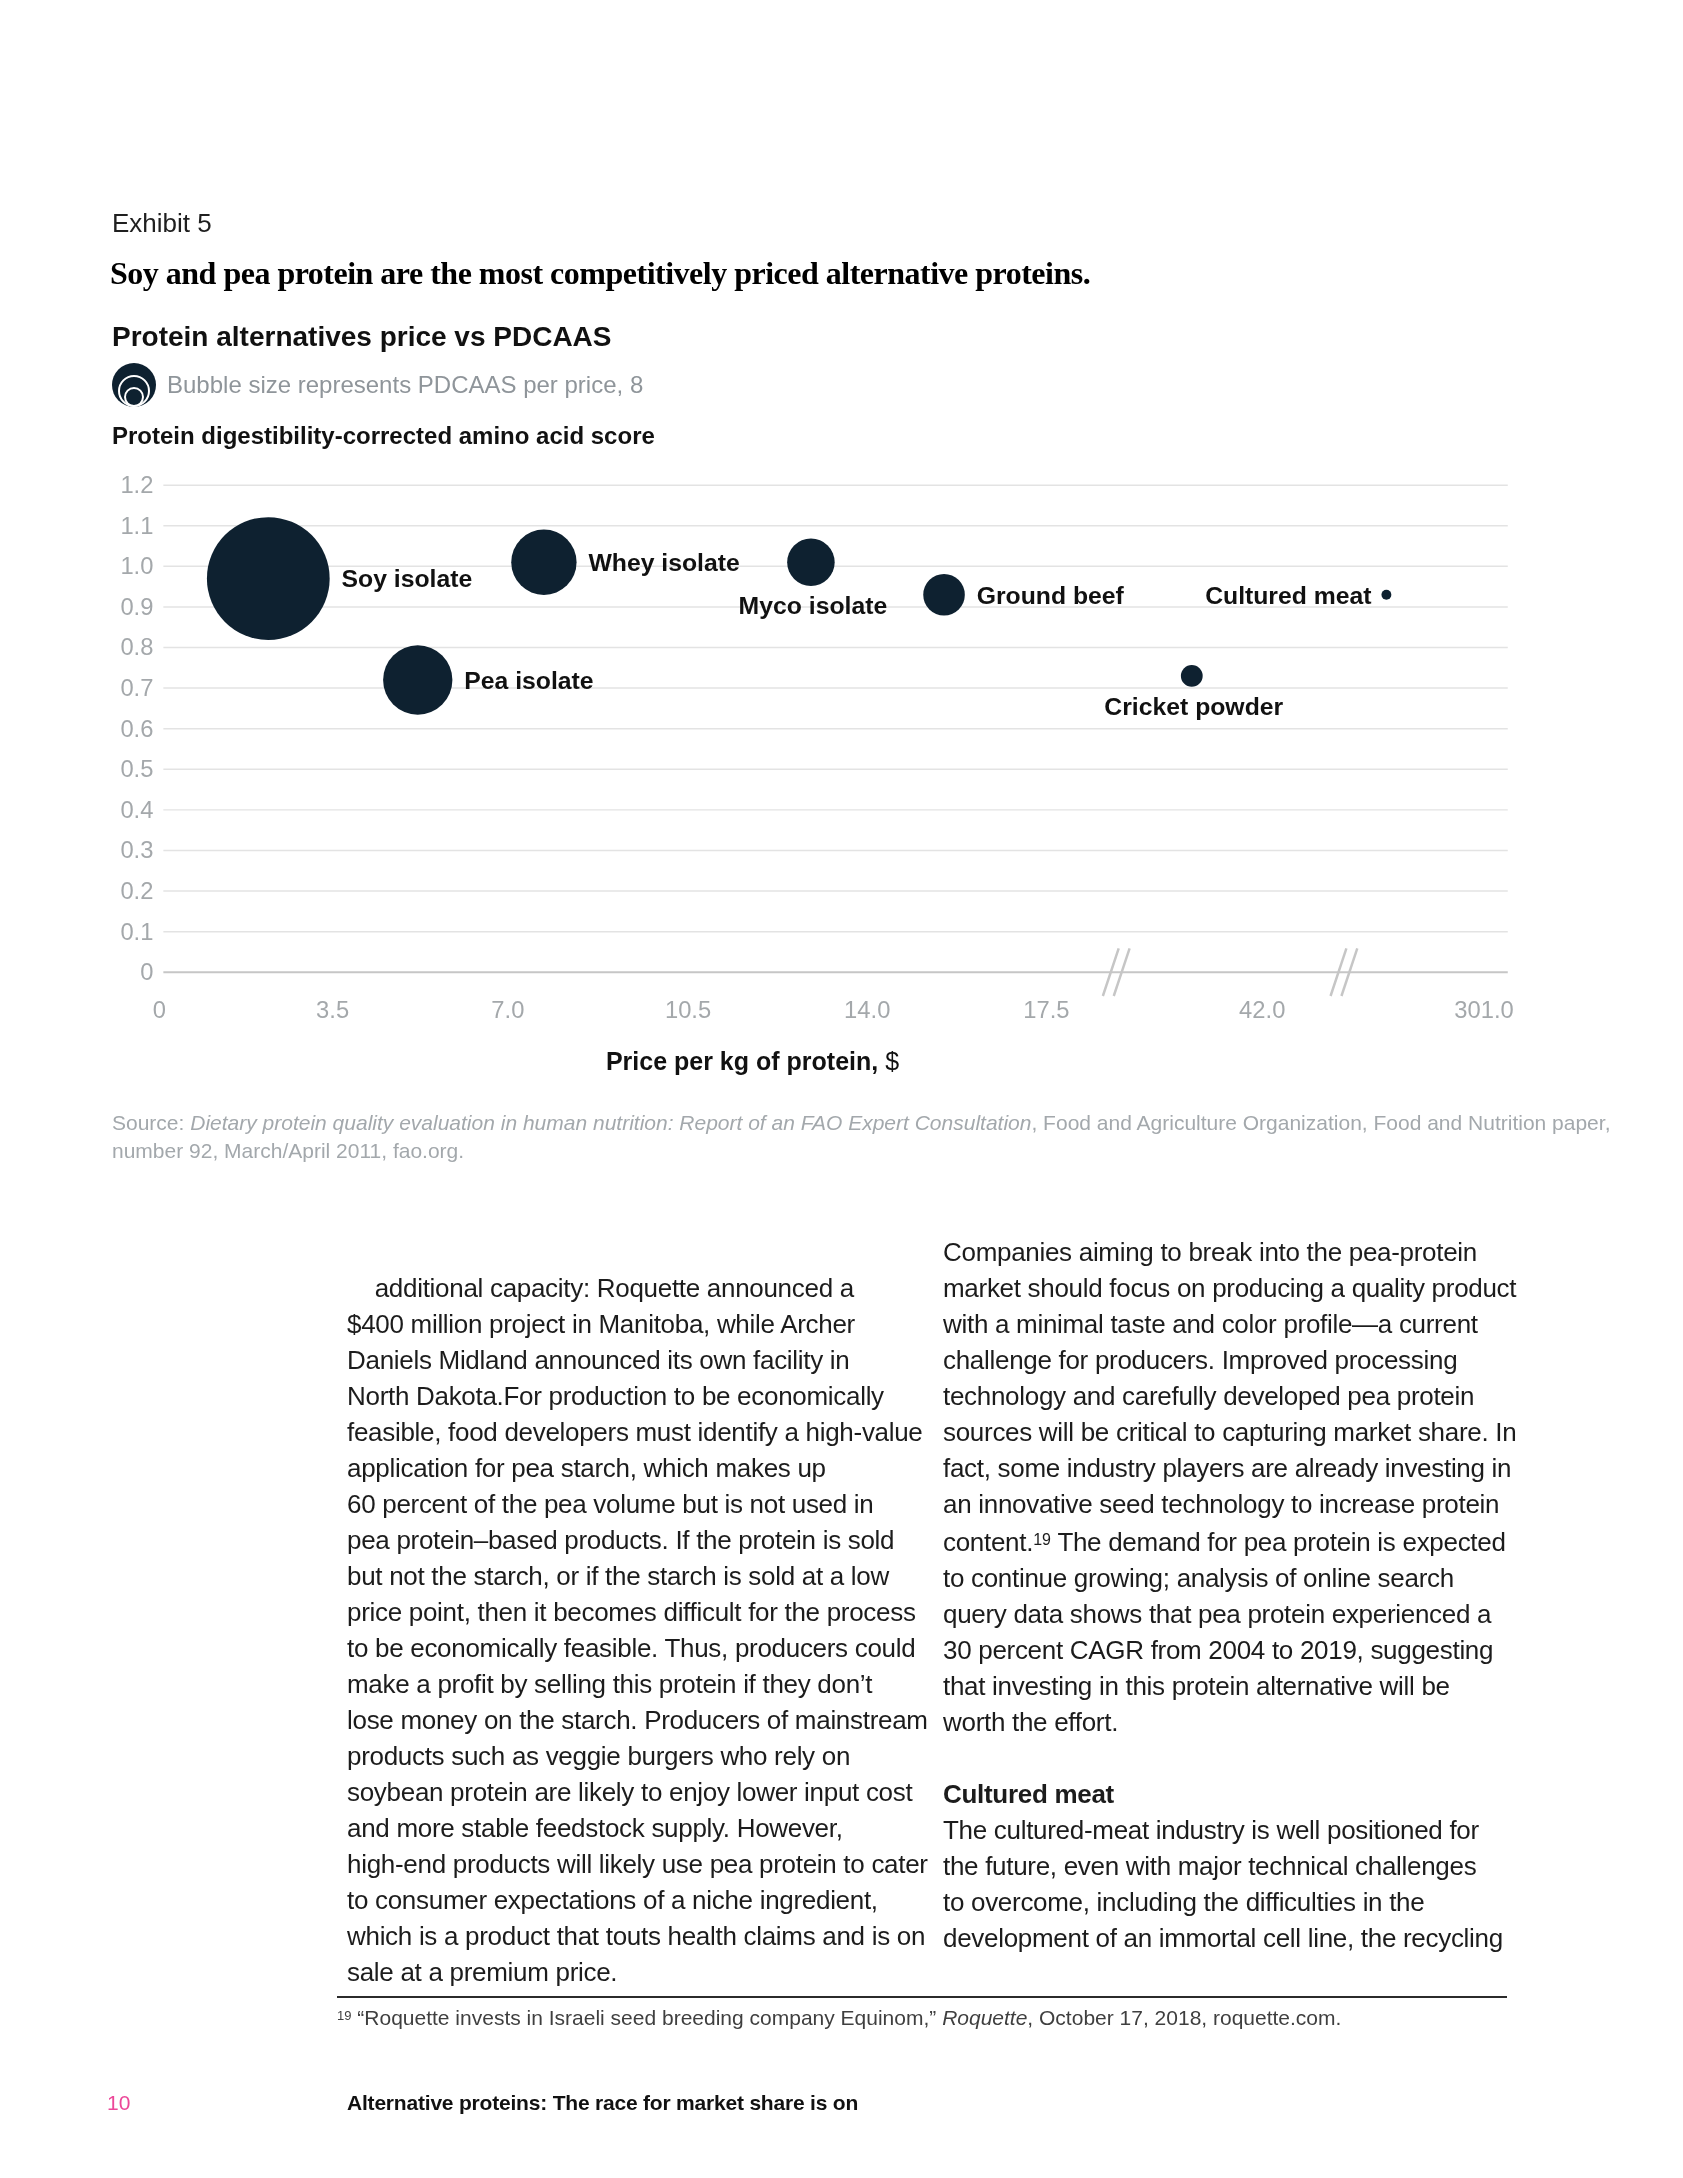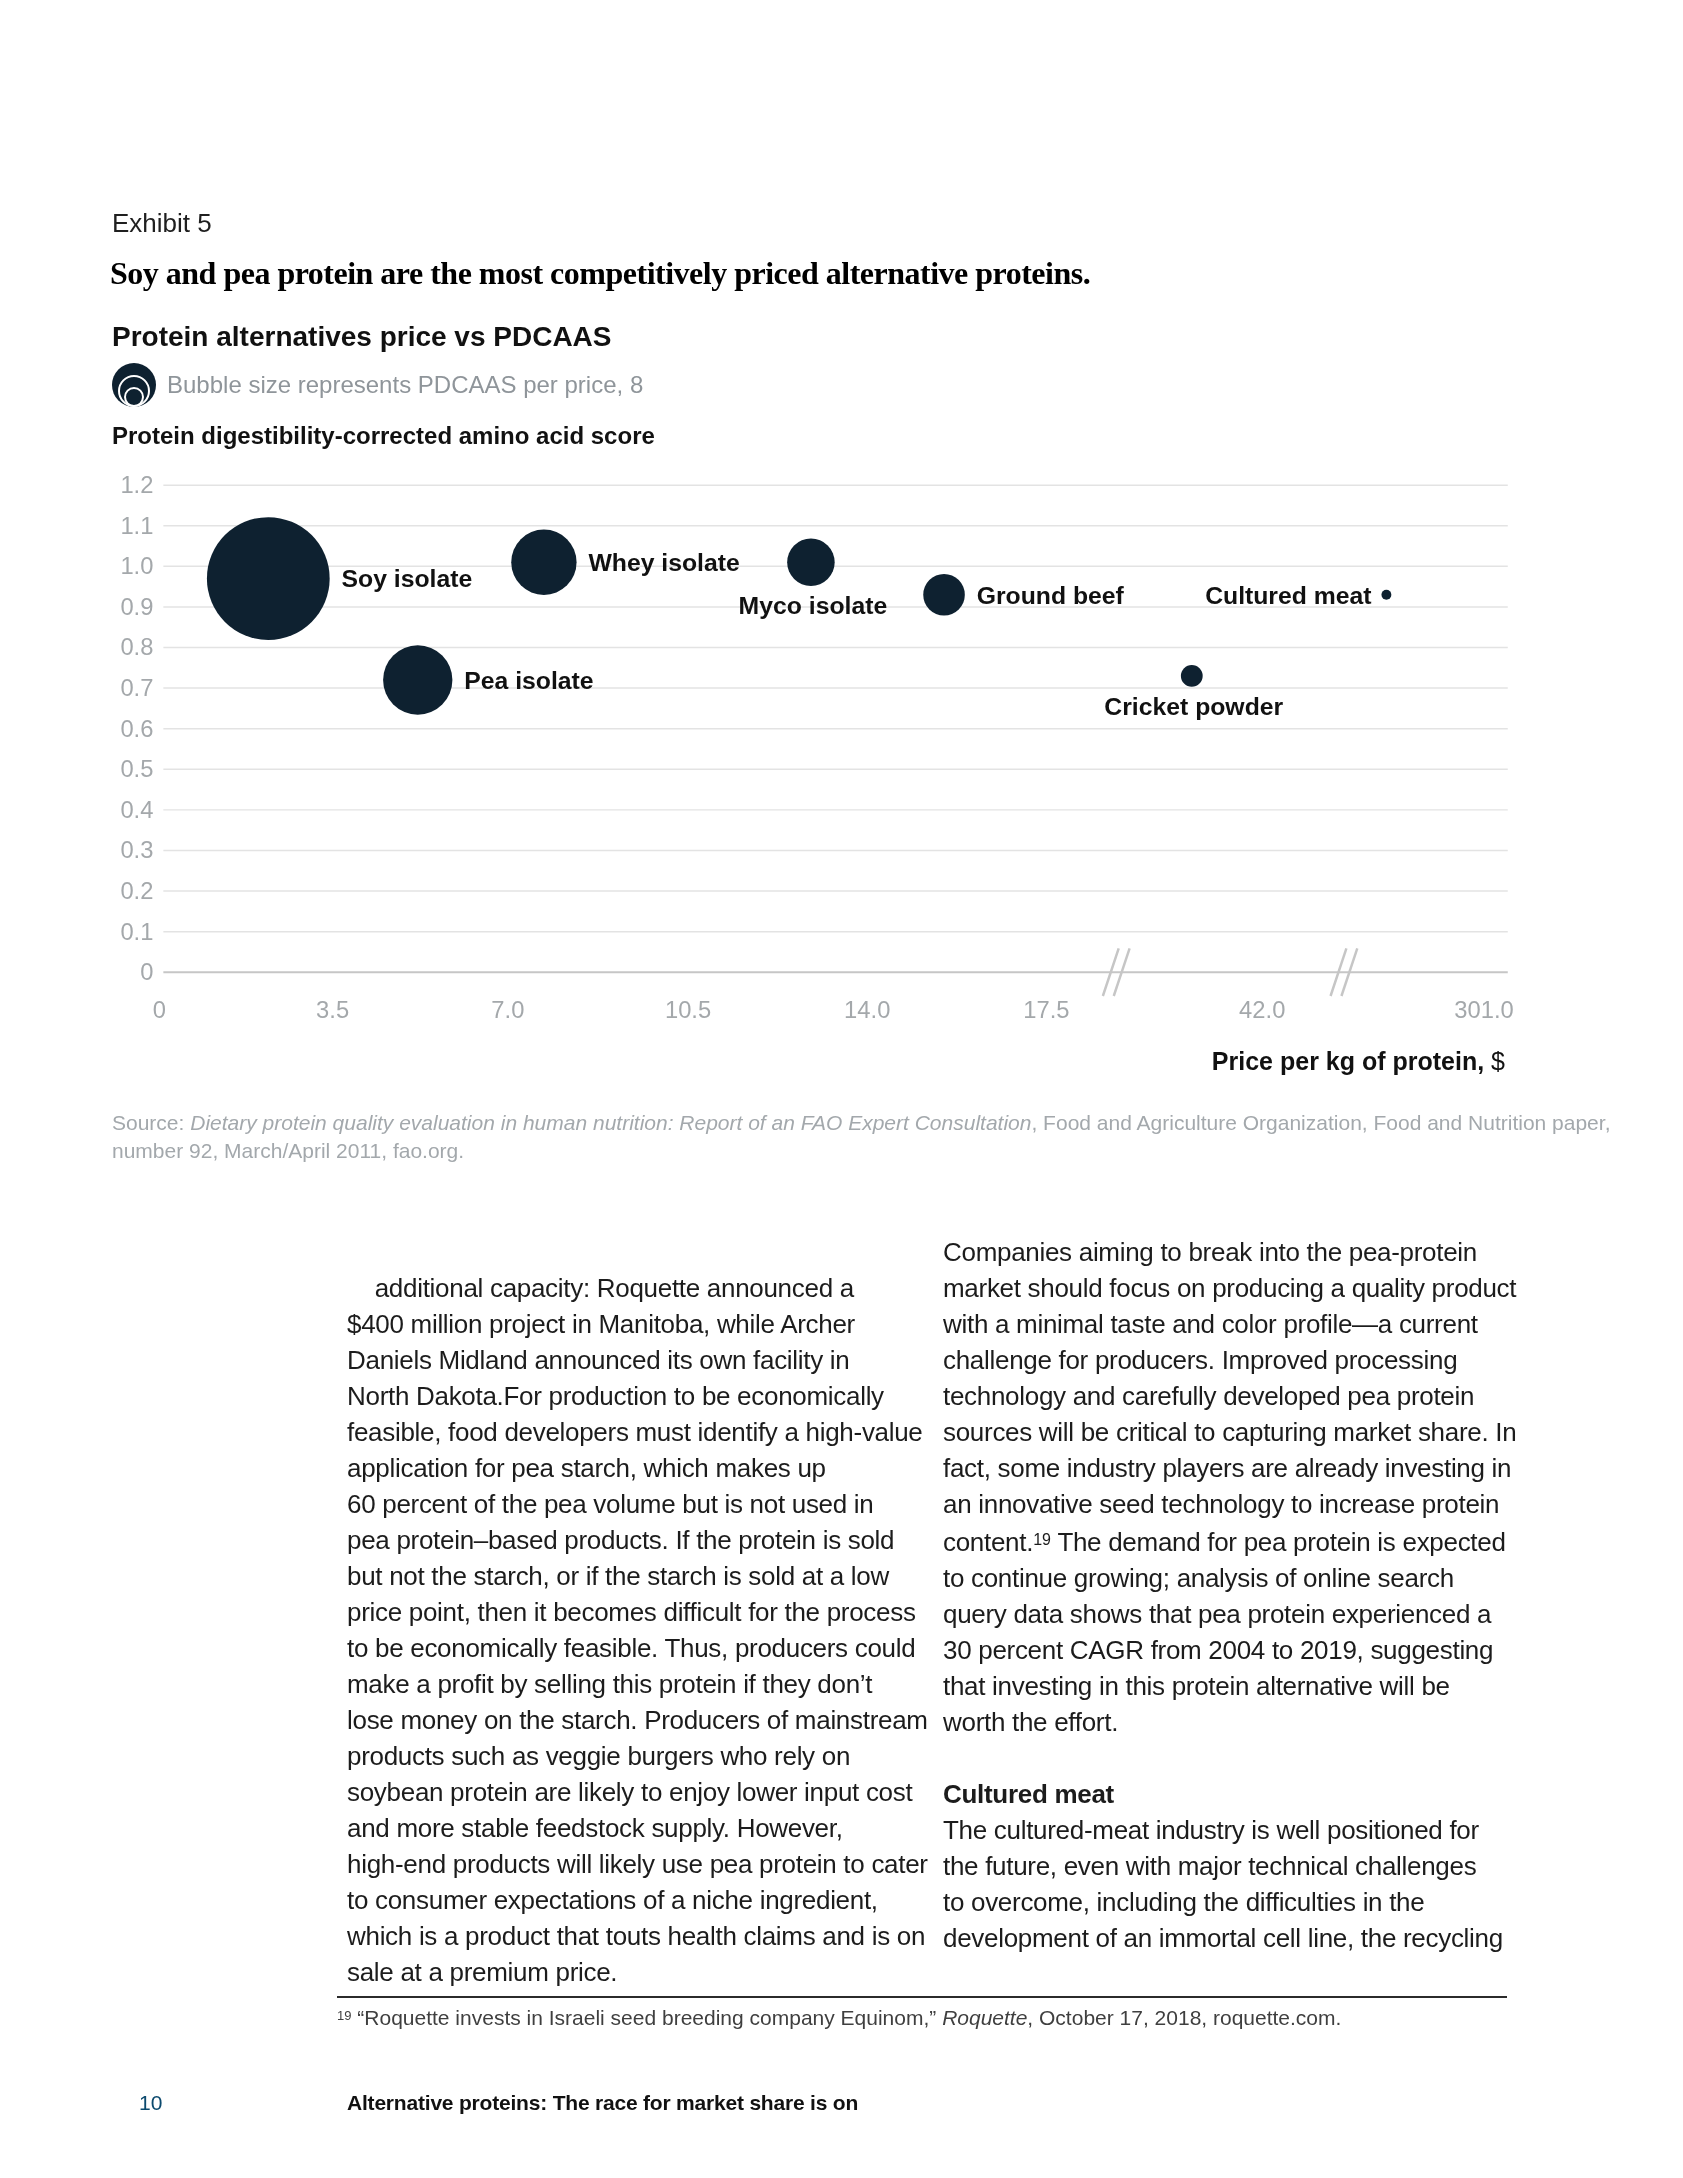--- a/index.html
+++ b/index.html
@@ -8,35 +8,35 @@
   .abs{position:absolute;}
   .exhibit-label{left:112px;top:208px;font-size:26px;color:#1f1f1f;}
   .exhibit-title{left:110px;top:255px;font-size:32px;font-weight:700;letter-spacing:-0.5px;
         font-family:"Liberation Serif",serif;color:#000;}
   .chart-subtitle{left:112px;top:321px;font-size:28px;font-weight:700;color:#111;}
   .legend{left:111px;top:362px;height:46px;display:flex;align-items:center;}
   .legend-text{margin-left:10px;font-size:24px;color:#8f959a;}
   .y-axis-title{left:112px;top:422px;font-size:24px;font-weight:700;color:#111;}
   svg.chart{left:0;top:0;}
   svg text{font-family:"Liberation Sans",sans-serif;}
-  .x-axis-title{left:0;top:1047px;width:1505px;text-align:right;font-size:25px;color:#111;}
+  .x-axis-title{left:0;top:1047px;width:1505px;text-align:center;font-size:25px;color:#111;}
   .x-axis-title b{font-weight:700;}
   .x-axis-title .unit{font-weight:400;}
   .source-note{left:112px;top:1109px;font-size:21px;line-height:28px;color:#a3a8ac;white-space:pre;}
   .source-note i{font-style:italic;}
   .bodycol{font-size:26px;line-height:36px;letter-spacing:-0.3px;color:#1c1c1c;white-space:pre;}
   .col1{left:347px;top:1234px;width:594px;}
   .col2{left:943px;top:1234px;width:594px;}
   .col-heading{font-weight:700;}
   sup.ref{font-size:16px;vertical-align:6px;letter-spacing:0;}
   .footnote-rule{left:337px;top:1996px;width:1170px;height:0;border-top:2px solid #2b2b2b;}
   .footnote{left:337px;top:2006px;font-size:21px;color:#3f3f3f;white-space:pre;}
   .footnote sup{font-size:13px;vertical-align:5px;}
   .footnote i{font-style:italic;}
-  .page-number{left:107px;top:2091px;font-size:21px;color:#0c4a6e;margin-left:32px;}
+  .page-number{left:107px;top:2091px;font-size:21px;color:#ec4899;}
   .footer-title{left:347px;top:2091px;font-size:21px;font-weight:700;color:#111;letter-spacing:-0.2px;}
 </style>
 </head>
 <body>
 
 <div class="page">
 
   <div class="abs exhibit-label">Exhibit 5</div>
 
   <div class="abs chart-subtitle">Protein alternatives price vs PDCAAS</div>

